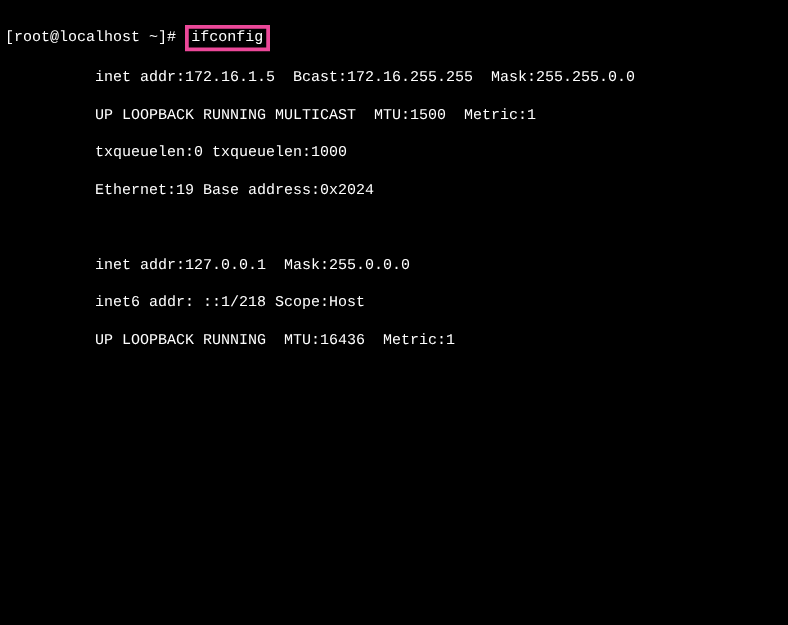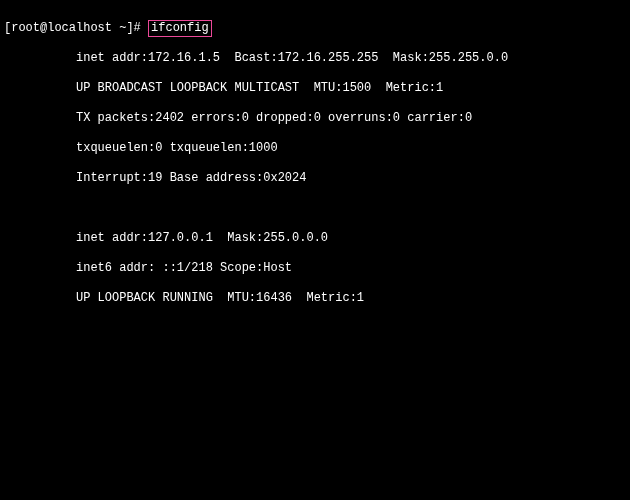--- a/index.html
+++ b/index.html
@@ -13,37 +13,36 @@
     width: 630px;
     height: 500px;
     overflow: hidden;
   }
   .terminal {
     padding: 6px 4px;
     white-space: pre;
   }
   .line { display: block; white-space: pre; }
   .boxed {
-    border: 1px solid #ec4899;
+    border: 3px solid #ec4899;
     display: inline-block;
     padding: 0 2px;
     margin-top: -1px;
     margin-bottom: -1px;
   }
 </style>
 </head>
 <body>
 
 <div class="terminal">
 <span class="line"><span>[root@localhost ~]# </span><span class="boxed">ifconfig</span></span>
 <span class="line">          inet addr:172.16.1.5  Bcast:172.16.255.255  Mask:255.255.0.0</span>
-<span class="line">          UP BROADCAST LOOPBACK MULTICAST  MTU:1500  Metric:1</span>
-<span class="line">          TX packets:2402 errors:0 dropped:0 overruns:0 carrier:0</span>
+<span class="line">          UP LOOPBACK RUNNING MULTICAST  MTU:1500  Metric:1</span>
 <span class="line">          txqueuelen:0 txqueuelen:1000</span>
-<span class="line">          Interrupt:19 Base address:0x2024</span>
+<span class="line">          Ethernet:19 Base address:0x2024</span>
 <span class="line"> </span>
 <span class="line">          inet addr:127.0.0.1  Mask:255.0.0.0</span>
 <span class="line">          inet6 addr: ::1/218 Scope:Host</span>
 <span class="line">          UP LOOPBACK RUNNING  MTU:16436  Metric:1</span>
 
 
 
 
 
 

